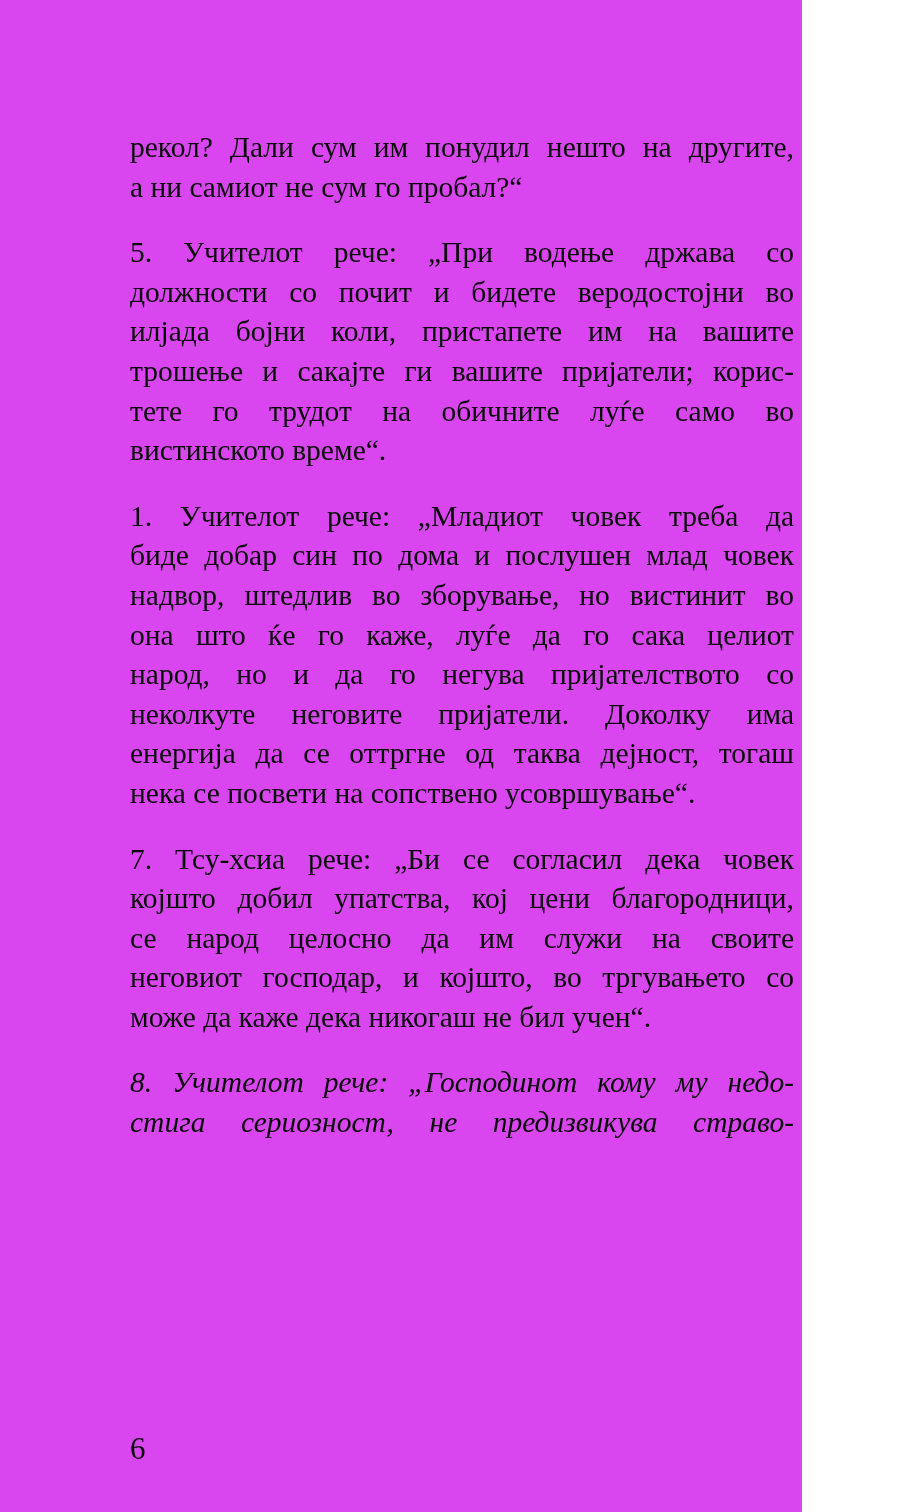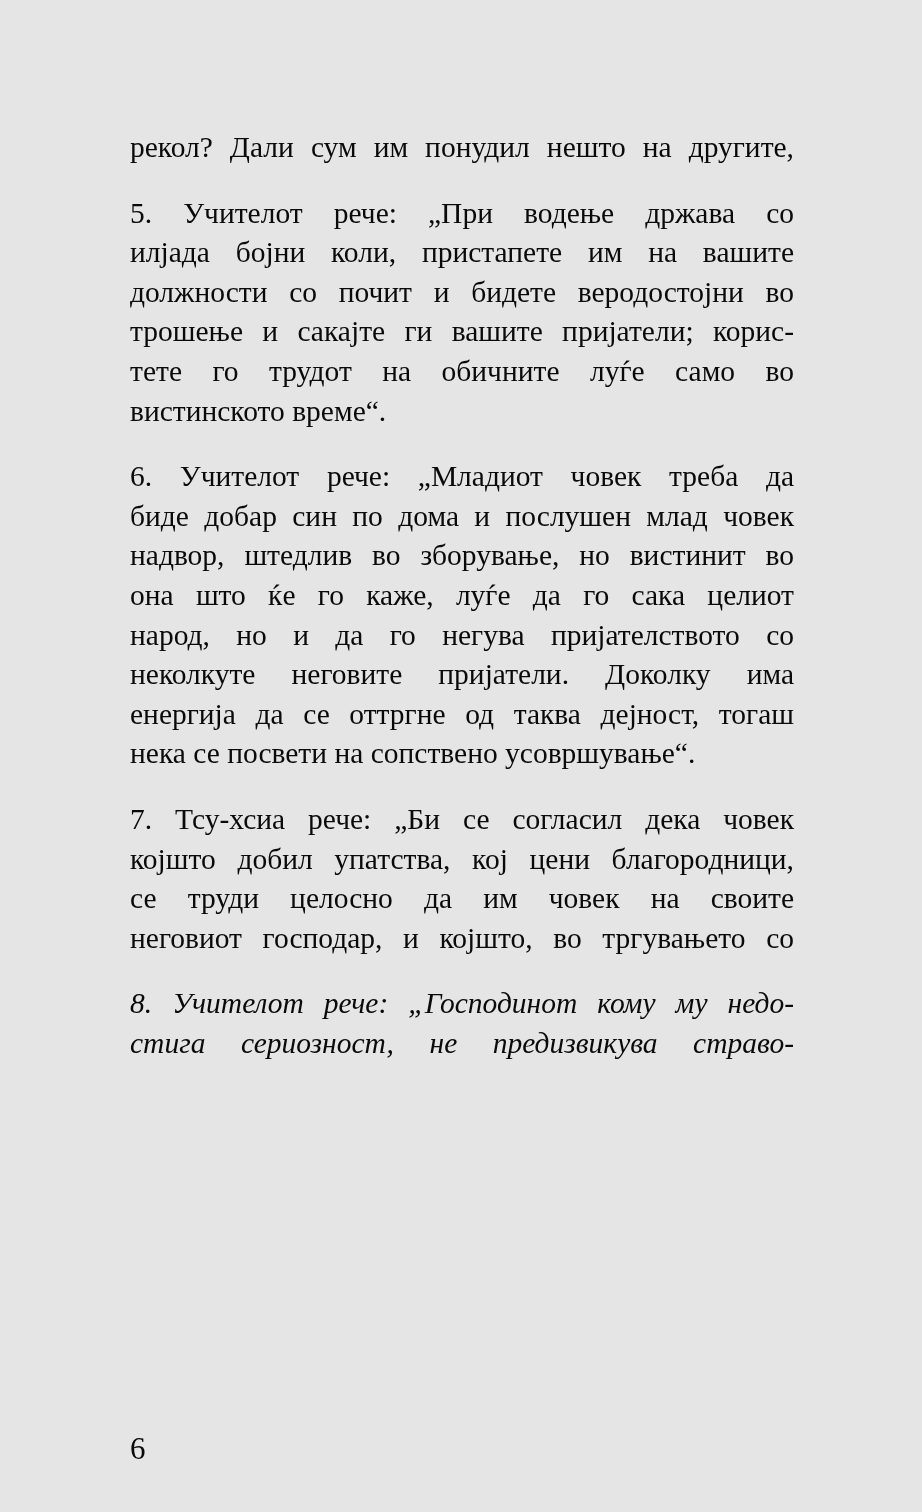--- a/index.html
+++ b/index.html
@@ -2,23 +2,23 @@
 <html><head>
 <meta charset="utf-8">
 <style>
   html, body {
     margin: 0;
     padding: 0;
     background: #ffffff;
   }
   .page {
     position: relative;
-    width: 922px;
+    width: 802px;
     height: 1512px;
-    background: #e5e5e5;
+    background: #d946ef;
     overflow: hidden;
     font-family: "Liberation Serif", "DejaVu Serif", serif;
     color: #000000;
   }
   .text-column {
     position: absolute;
     left: 130px;
     top: 128px;
     width: 664px;
   }
@@ -57,47 +57,49 @@
 </style>
 </head>
 <body>
 
 <div class="page">
 
   <div class="text-column">
 
     <p class="para">
       <span class="line">рекол? Дали сум им понудил нешто на другите,</span>
+      <span class="line last">а ни самиот не сум го пробал?“</span>
     </p>
 
     <p class="para">
       <span class="line">5. Учителот рече: „При водење држава со</span>
+      <span class="line">должности со почит и бидете веродостојни во</span>
       <span class="line">илјада бојни коли, пристапете им на вашите</span>
-      <span class="line">должности со почит и бидете веродостојни во</span>
       <span class="line">трошење и сакајте ги вашите пријатели; корис-</span>
       <span class="line">тете го трудот на обичните луѓе само во</span>
       <span class="line last">вистинското време“.</span>
     </p>
 
     <p class="para">
-      <span class="line">6. Учителот рече: „Младиот човек треба да</span>
+      <span class="line">1. Учителот рече: „Младиот човек треба да</span>
       <span class="line">биде добар син по дома и послушен млад човек</span>
       <span class="line">надвор, штедлив во зборување, но вистинит во</span>
       <span class="line">она што ќе го каже, луѓе да го сака целиот</span>
       <span class="line">народ, но и да го негува пријателството со</span>
       <span class="line">неколкуте неговите пријатели. Доколку има</span>
       <span class="line">енергија да се оттргне од таква дејност, тогаш</span>
       <span class="line last">нека се посвети на сопствено усовршување“.</span>
     </p>
 
     <p class="para">
       <span class="line">7. Тсу-хсиа рече: „Би се согласил дека човек</span>
       <span class="line">којшто добил упатства, кој цени благородници,</span>
-      <span class="line">се труди целосно да им човек на своите</span>
+      <span class="line">се народ целосно да им служи на своите</span>
       <span class="line">неговиот господар, и којшто, во тргувањето со</span>
+      <span class="line last">може да каже дека никогаш не бил учен“.</span>
     </p>
 
     <p class="para">
       <span class="line">8. Учителот рече: „Господинот кому му недо-</span>
       <span class="line">стига сериозност, не предизвикува страво-</span>
     </p>
 
   </div>
 
   <div class="page-number">6</div>

